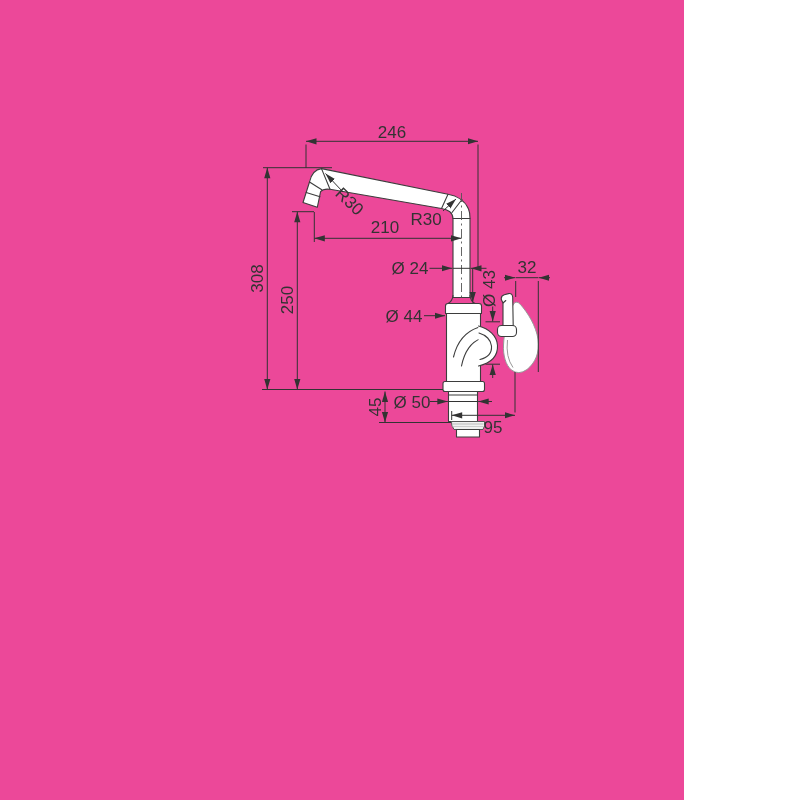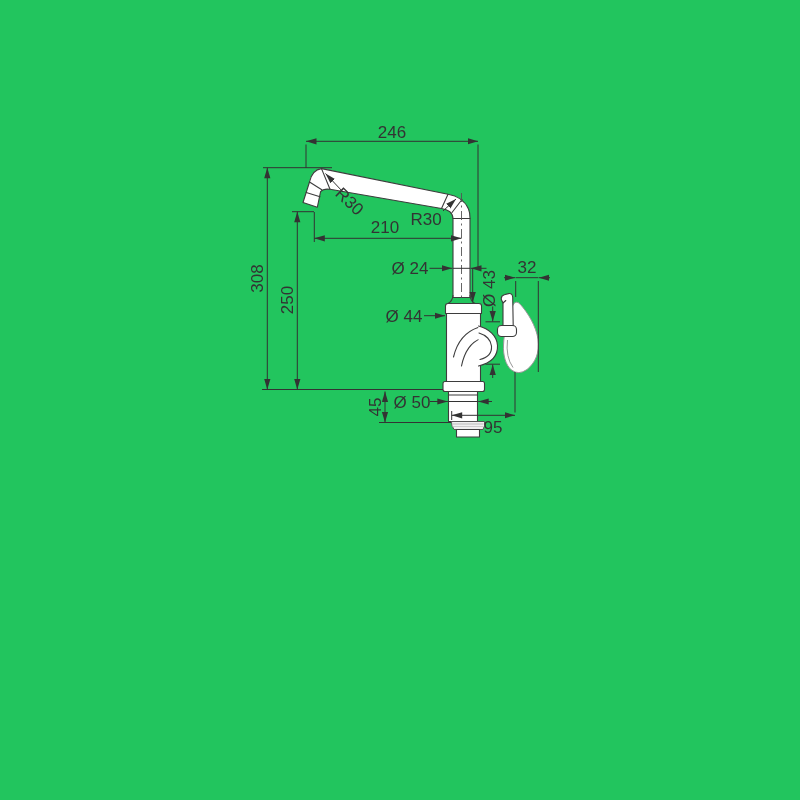--- a/index.html
+++ b/index.html
@@ -1,19 +1,19 @@
 <!DOCTYPE html>
 <html><head>
 <meta charset="utf-8">
 <style>
   html,body{margin:0;padding:0;background:#ffffff;}
   .canvas{
     position:relative;
-    width:800px;height:800px;
-    background:#22c55e;
+    width:684px;height:800px;
+    background:#ec4899;
     font-family:"Liberation Sans", sans-serif;
     overflow:hidden;
   }
   svg text{
     font-family:"Liberation Sans", sans-serif;
     font-size:17px;
     fill:#333333;
   }
   .part{stroke:#3d3d3d;stroke-width:1.1;fill:none;stroke-linejoin:round;stroke-linecap:round;}
   .partfill{stroke:#3d3d3d;stroke-width:1.1;fill:#ffffff;stroke-linejoin:round;}

